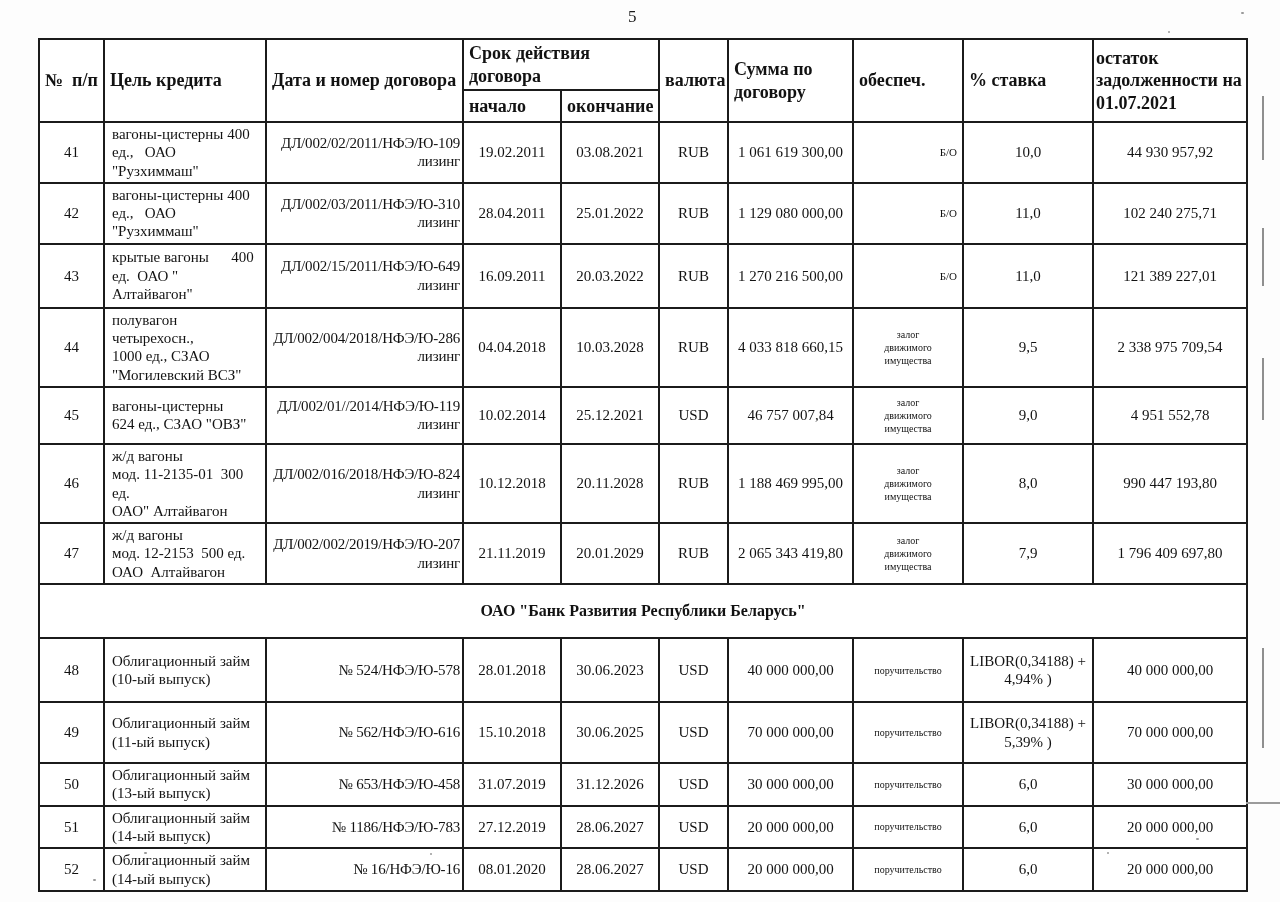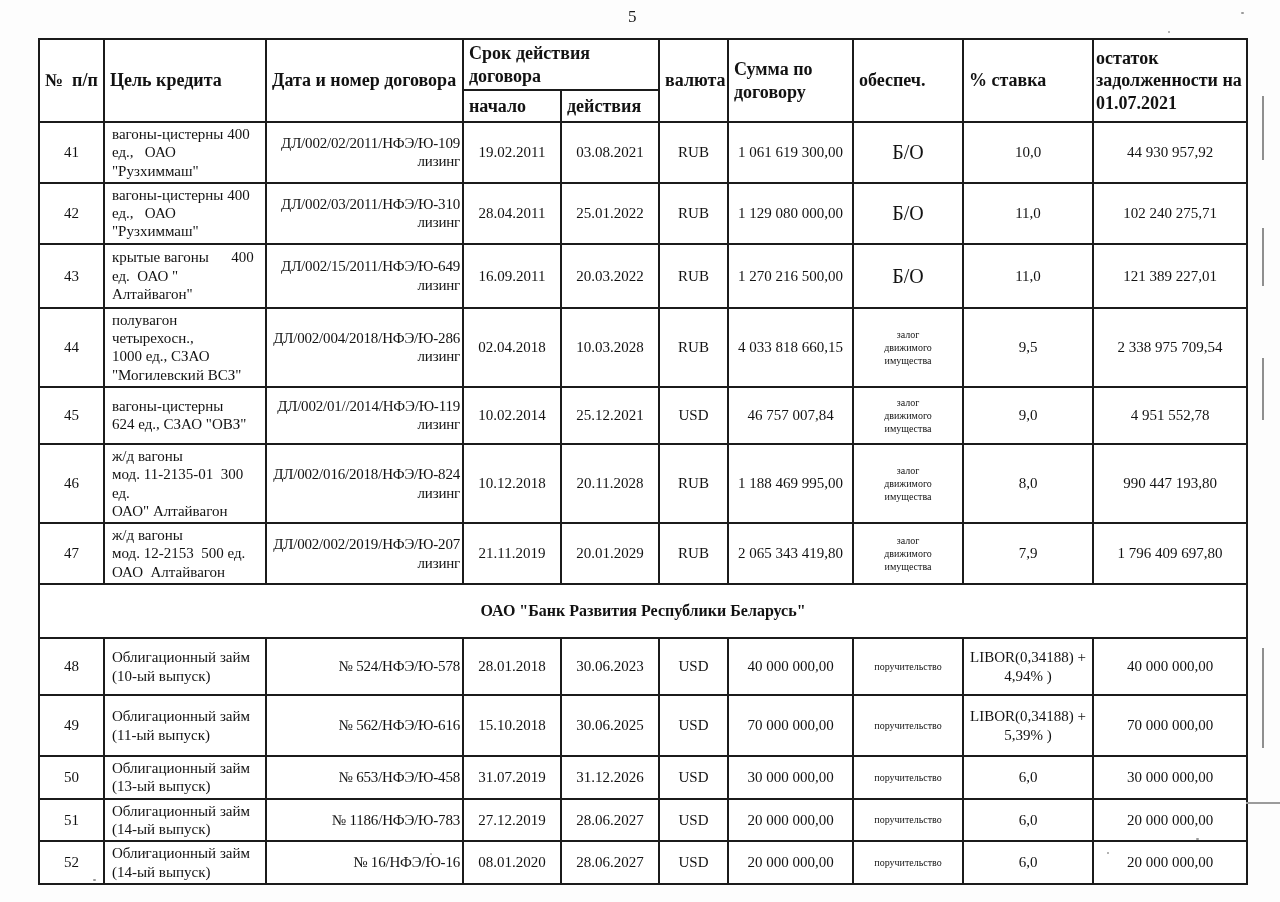--- a/index.html
+++ b/index.html
@@ -35,21 +35,21 @@
     text-align:left;
     font-size:18px;
     line-height:1.25;
   }
   thead tr.h1 th{height:40px;}
   thead tr.h2 th{height:26px;}
   td{text-align:center;}
   td.col-purpose{text-align:left;padding-left:7px;padding-right:3px;}
   td.col-contract{text-align:right;padding-left:5px;padding-right:2px;letter-spacing:-0.2px;}
   td.col-collateral{font-size:10px;line-height:1.3;}
-  td.col-collateral.bo{font-size:20px;}
+  td.col-collateral.bo{font-size:11px;text-align:right;}
   td.section-cell{
     text-align:center;font-weight:bold;font-size:16px;
     border-left:2.5px solid #1b1b1b;border-right:2.5px solid #1b1b1b;
   }
   
   .artifact{position:absolute;background:#9a9a9a;border-radius:1px;}
   .edge-line{position:absolute;width:2px;background:#8f8f8f;}
   .smudge{position:absolute;height:2px;background:#9b9b9b;}
 </style>
 </head>
@@ -82,21 +82,21 @@
         <th rowspan="2">Сумма по
 договору</th>
         <th rowspan="2">обеспеч.</th>
         <th rowspan="2">% ставка</th>
         <th rowspan="2" style="padding:2px 2px">остаток
 задолженности на
 01.07.2021</th>
       </tr>
       <tr class="h2">
         <th>начало</th>
-        <th>действия</th>
+        <th>окончание</th>
       </tr>
     </thead>
     <tbody id="table-body">
         <tr style="height: 56px;">
           <td class="col-num">41</td>
           <td class="col-purpose">вагоны-цистерны 400
 ед.,   ОАО
 "Рузхиммаш"</td>
           <td class="col-contract">ДЛ/002/02/2011/НФЭ/Ю-109
 лизинг</td>
@@ -137,21 +137,21 @@
           <td class="col-rate">11,0</td>
           <td class="col-balance">121 389 227,01</td>
         </tr>
         <tr style="height: 74px;">
           <td class="col-num">44</td>
           <td class="col-purpose">полувагон четырехосн.,
 1000 ед., СЗАО
 "Могилевский ВСЗ"</td>
           <td class="col-contract">ДЛ/002/004/2018/НФЭ/Ю-286
 лизинг</td>
-          <td class="col-start">02.04.2018</td>
+          <td class="col-start">04.04.2018</td>
           <td class="col-end">10.03.2028</td>
           <td class="col-currency">RUB</td>
           <td class="col-amount">4 033 818 660,15</td>
           <td class="col-collateral">залог
 движимого
 имущества</td>
           <td class="col-rate">9,5</td>
           <td class="col-balance">2 338 975 709,54</td>
         </tr>
         <tr style="height: 57px;">
@@ -200,21 +200,21 @@
           <td class="col-amount">2 065 343 419,80</td>
           <td class="col-collateral">залог
 движимого
 имущества</td>
           <td class="col-rate">7,9</td>
           <td class="col-balance">1 796 409 697,80</td>
         </tr>
         <tr style="height: 54px;">
           <td colspan="10" class="section-cell">ОАО "Банк Развития Республики Беларусь"</td>
         </tr>
-        <tr style="height: 57px;">
+        <tr style="height: 64px;">
           <td class="col-num">48</td>
           <td class="col-purpose">Облигационный займ
 (10-ый выпуск)</td>
           <td class="col-contract">№ 524/НФЭ/Ю-578</td>
           <td class="col-start">28.01.2018</td>
           <td class="col-end">30.06.2023</td>
           <td class="col-currency">USD</td>
           <td class="col-amount">40 000 000,00</td>
           <td class="col-collateral">поручительство</td>
           <td class="col-rate">LIBOR(0,34188) +

